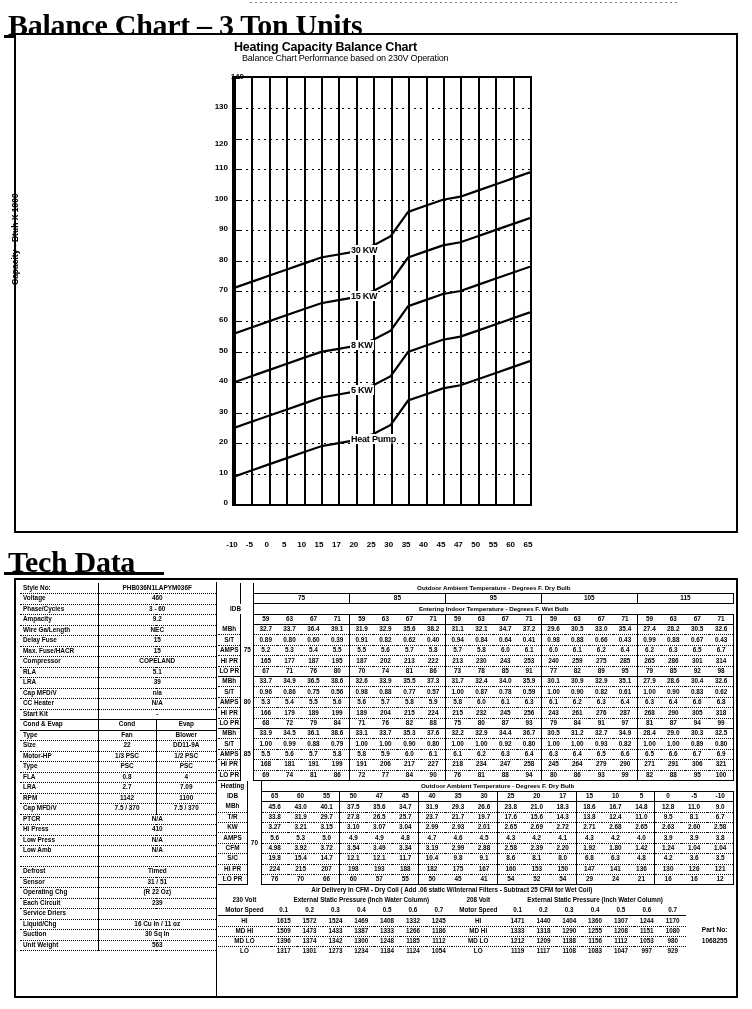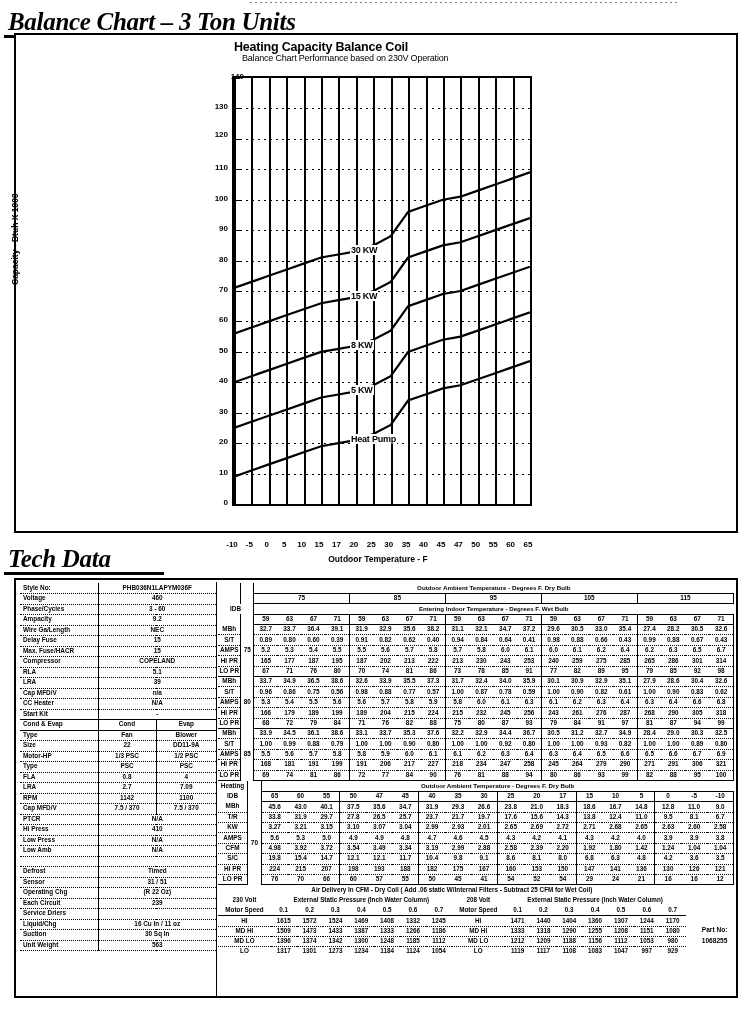--- a/index.html
+++ b/index.html
@@ -16,23 +16,22 @@
   .page { position: relative; width: 752px; height: 1009px; }
 
   .topline {
     position: absolute; top: 2px; left: 250px; width: 430px; height: 1px;
     background: repeating-linear-gradient(to right,#000 0 2px,transparent 2px 5px);
     opacity: .5;
   }
 
   h1.section-title {
     font-family: "Liberation Serif", serif;
-    font-style: italic;
     font-weight: bold;
-    font-size: 25px;
+    font-size: 30px;
     letter-spacing: -0.3px;
     margin: 0;
     padding: 0;
   }
   #balance-title { position: absolute; top: 8px; left: 8px; }
   #tech-title { position: absolute; top: 545px; left: 8px; }
 
   .title-underline {
     position: absolute; height: 3px; background: #000;
   }
@@ -127,25 +126,24 @@
 <body>
 
 <div class="page">
 
   <div class="topline"></div>
 
   <h1 class="section-title" id="balance-title">Balance Chart – 3 Ton Units</h1>
   <div class="title-underline" id="bal-underline"></div>
 
   <div id="chart-frame">
-    <div class="chart-heading">Heating Capacity Balance Coil</div>
+    <div class="chart-heading">Heating Capacity Balance Chart</div>
     <div class="chart-sub">Balance Chart Performance based on 230V Operation</div>
 
     <div id="ylabel">Capacity - Btuh X 1000</div>
-    <div id="xlabel">Outdoor Temperature - F</div>
 
     <div id="plot">
       <svg id="curves" width="296" height="426" style="position:absolute;left:0;top:0;">
           <path d="M0.0,210.0 L17.4,203.9 L34.8,197.8 L52.2,191.7 L69.6,185.6 L87.1,179.5 L104.5,176.5 L121.9,173.4 L139.3,167.4 L156.7,158.2 L174.1,133.9 L191.5,127.8 L208.9,121.7 L226.4,118.7 L243.8,112.6 L261.2,106.5 L278.6,100.4 L296.0,94.3" fill="none" stroke="#000" stroke-width="2.2"></path>
           <path d="M0.0,255.6 L17.4,249.5 L34.8,243.4 L52.2,237.3 L69.6,231.3 L87.1,225.2 L104.5,222.1 L121.9,219.1 L139.3,213.0 L156.7,203.9 L174.1,179.5 L191.5,173.4 L208.9,167.4 L226.4,164.3 L243.8,158.2 L261.2,152.1 L278.6,146.1 L296.0,140.0" fill="none" stroke="#000" stroke-width="2.2"></path>
           <path d="M0.0,304.3 L17.4,298.2 L34.8,292.1 L52.2,286.0 L69.6,279.9 L87.1,273.9 L104.5,270.8 L121.9,267.8 L139.3,261.7 L156.7,252.6 L174.1,228.2 L191.5,222.1 L208.9,216.0 L226.4,213.0 L243.8,206.9 L261.2,200.8 L278.6,194.7 L296.0,188.7" fill="none" stroke="#000" stroke-width="2.2"></path>
           <path d="M0.0,349.9 L17.4,343.8 L34.8,337.8 L52.2,331.7 L69.6,325.6 L87.1,319.5 L104.5,316.5 L121.9,313.4 L139.3,307.3 L156.7,298.2 L174.1,273.9 L191.5,267.8 L208.9,261.7 L226.4,258.6 L243.8,252.6 L261.2,246.5 L278.6,240.4 L296.0,234.3" fill="none" stroke="#000" stroke-width="2.2"></path>
           <path d="M0.0,398.6 L17.4,392.5 L34.8,386.4 L52.2,380.4 L69.6,374.3 L87.1,368.2 L104.5,365.1 L121.9,362.1 L139.3,356.0 L156.7,346.9 L174.1,322.5 L191.5,316.5 L208.9,310.4 L226.4,307.3 L243.8,301.2 L261.2,295.2 L278.6,289.1 L296.0,283.0" fill="none" stroke="#000" stroke-width="2.2"></path>
         </svg>
     <div class="vline major" style="left: 0px;"></div>
@@ -218,21 +216,21 @@
       <div class="ylab" style="left: 186px; top: 402.143px;">20</div>
       <div class="ylab" style="left: 186px; top: 371.714px;">30</div>
       <div class="ylab" style="left: 186px; top: 341.286px;">40</div>
       <div class="ylab" style="left: 186px; top: 310.857px;">50</div>
       <div class="ylab" style="left: 186px; top: 280.429px;">60</div>
       <div class="ylab" style="left: 186px; top: 250px;">70</div>
       <div class="ylab" style="left: 186px; top: 219.571px;">80</div>
       <div class="ylab" style="left: 186px; top: 189.143px;">90</div>
       <div class="ylab" style="left: 186px; top: 158.714px;">100</div>
       <div class="ylab" style="left: 186px; top: 128.286px;">110</div>
-      <div class="ylab" style="left: 186px; top: 95px;">120</div>
+      <div class="ylab" style="left: 186px; top: 104px;">120</div>
       <div class="ylab" style="left: 186px; top: 67.4286px;">130</div>
       <div class="ylab" style="left: 202px; top: 37px;">140</div>
       <div class="curve-label" style="left: 333.882px; top: 210.443px;">30 KW</div>
       <div class="curve-label" style="left: 333.882px; top: 256.086px;">15 KW</div>
       <div class="curve-label" style="left: 333.882px; top: 304.771px;">8 KW</div>
       <div class="curve-label" style="left: 333.882px; top: 350.414px;">5 KW</div>
       <div class="curve-label" style="left: 333.882px; top: 399.1px;">Heat Pump</div>
     </div>
 
   <h1 class="section-title" id="tech-title">Tech Data</h1>

